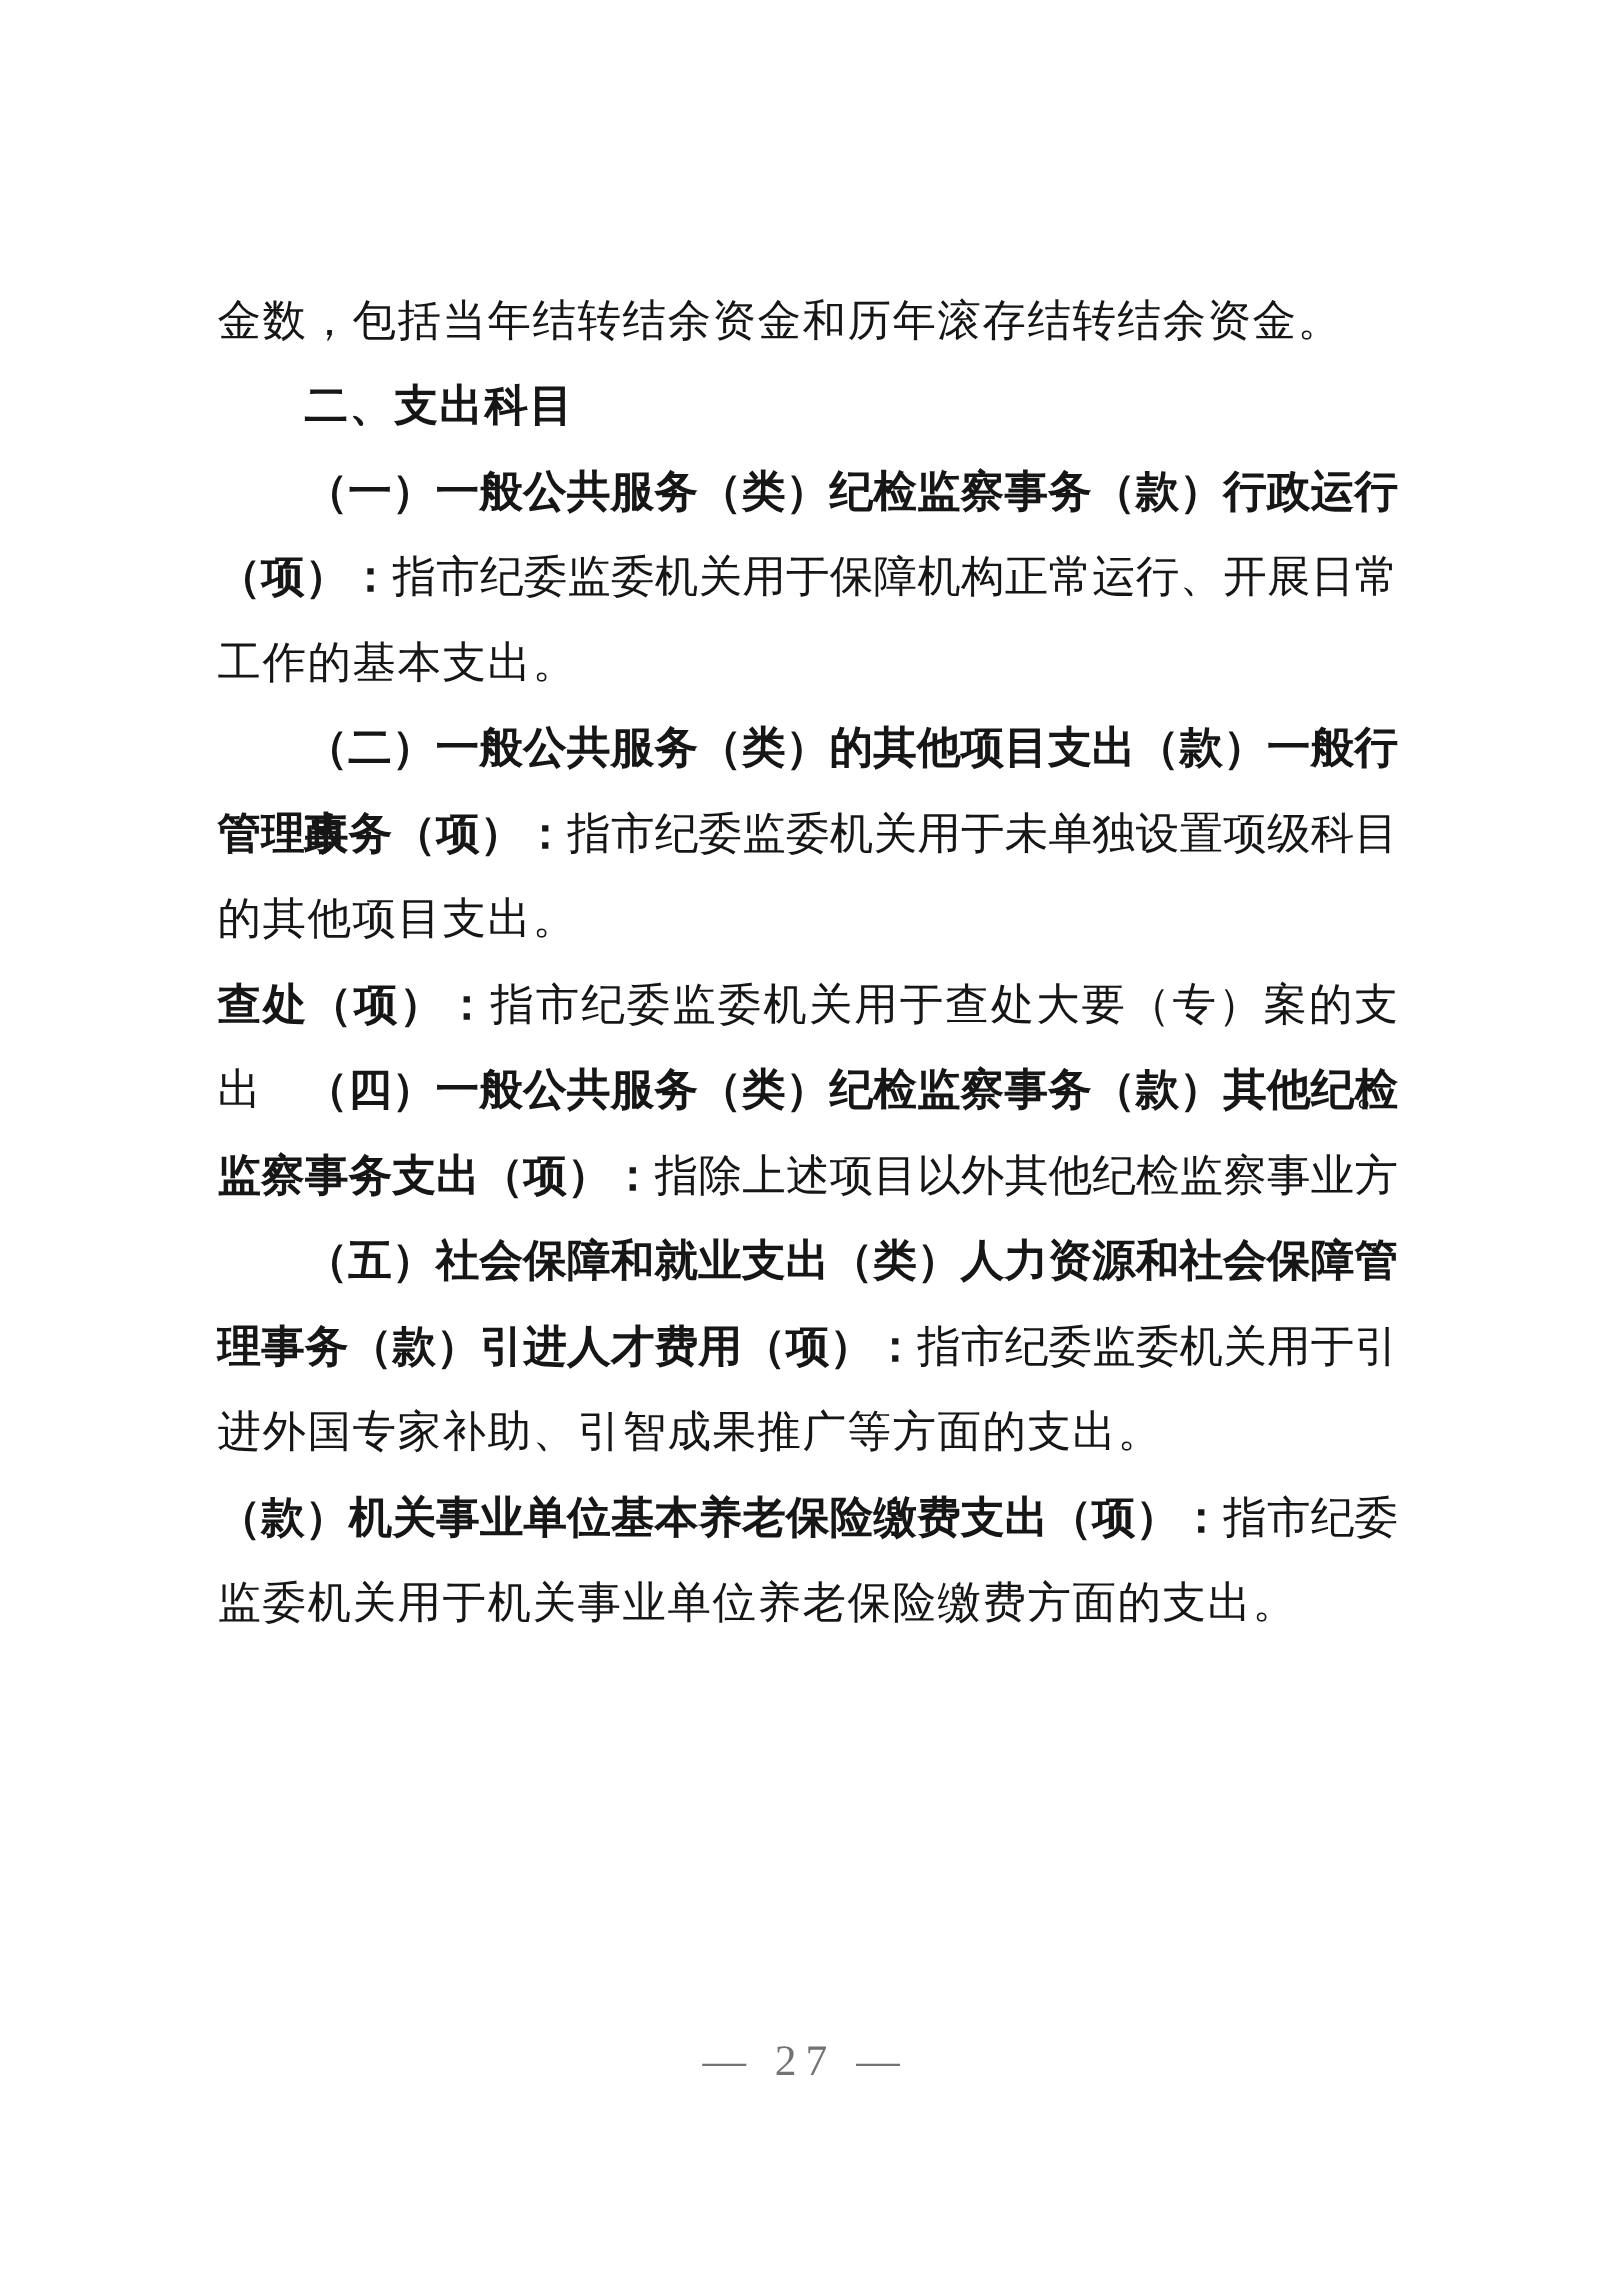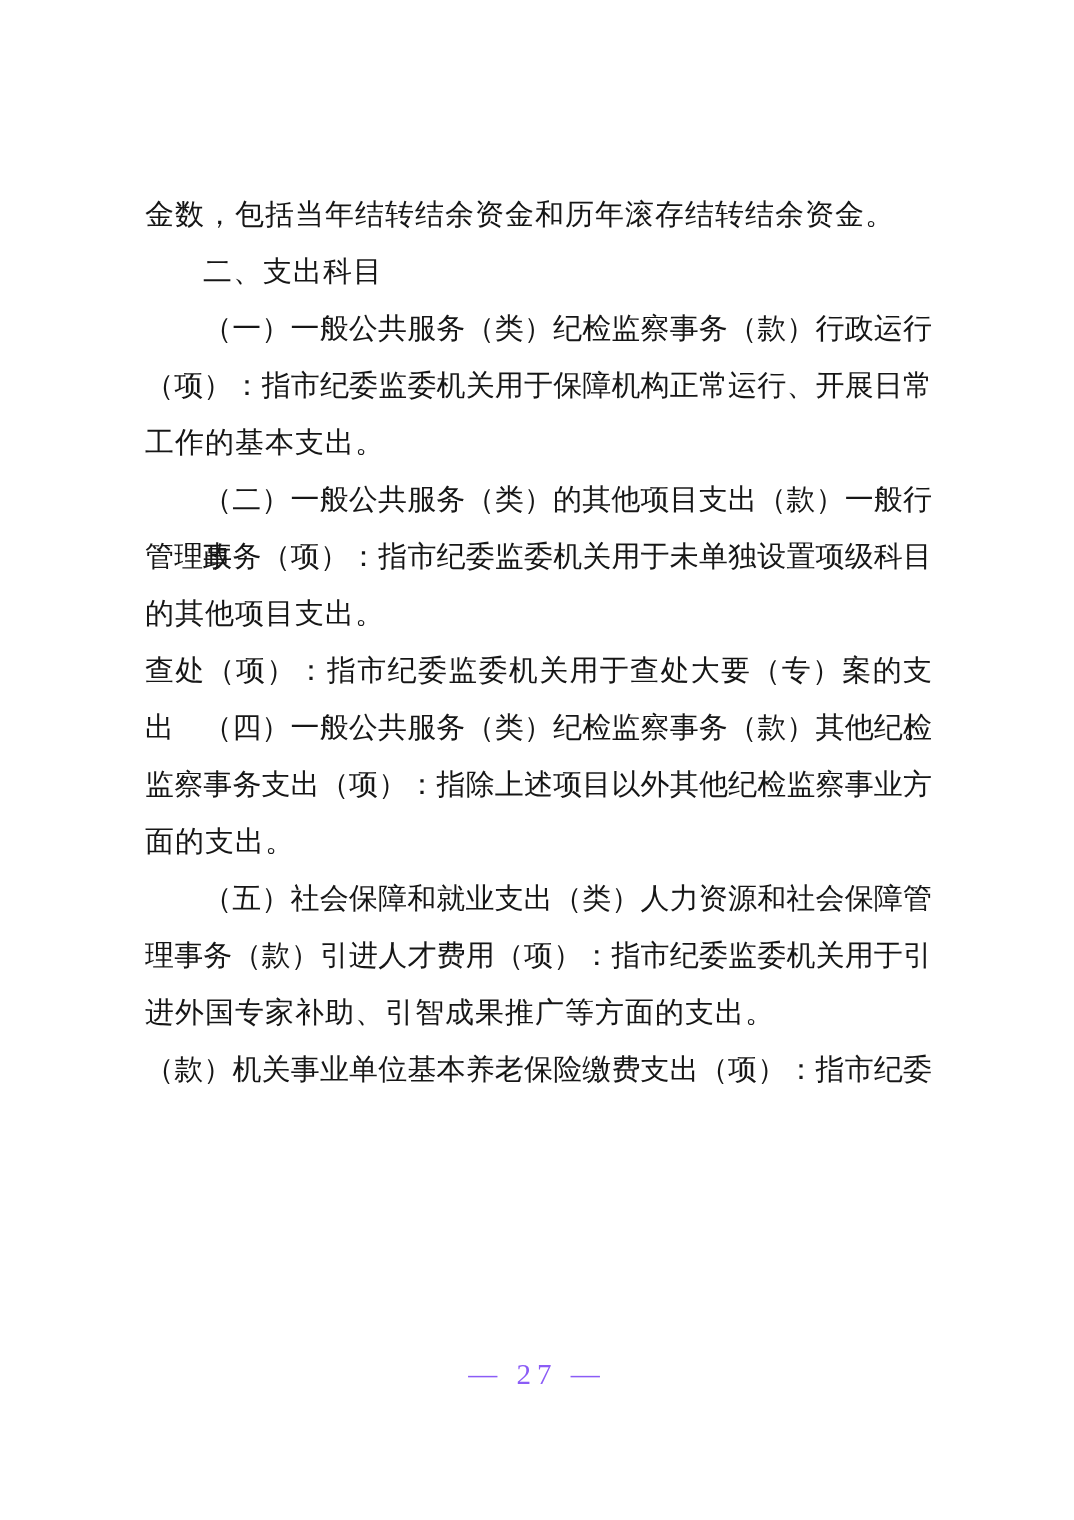--- a/index.html
+++ b/index.html
@@ -42,51 +42,51 @@
     letter-spacing: 0;
   }
   
   .text-line.indent {
     padding-left: 58px;
   }
   .seg {
     font-weight: 400;
   }
   .seg.bold {
-    font-weight: 400;
+    font-weight: 700;
     font-family: "Liberation Sans", sans-serif;
   }
   .footer {
     position: absolute;
     left: 0;
     right: 0;
     top: 1358px;
     text-align: center;
     font-size: 29px;
     letter-spacing: 6px;
-    color: #8b5cf6;
+    color: #737373;
     font-family: "Liberation Serif", serif;
   }
 </style>
 </head>
 <body>
 
 <div class="page">
   <div class="doc-body" id="doc-body">
       <div class="text-line"><span class="seg">金数，包括当年结转结余资金和历年滚存结转结余资金。</span></div>
       <div class="text-line indent"><span class="seg bold">二、支出科目</span></div>
       <div class="text-line fill indent"><span class="seg bold">（一）一般公共服务（类）纪检监察事务（款）行政运行</span></div>
       <div class="text-line fill"><span class="seg bold">（项）：</span><span class="seg">指市纪委监委机关用于保障机构正常运行、开展日常</span></div>
       <div class="text-line"><span class="seg">工作的基本支出。</span></div>
       <div class="text-line fill indent"><span class="seg bold">（二）一般公共服务（类）的其他项目支出（款）一般行政</span></div>
       <div class="text-line fill"><span class="seg bold">管理事务（项）：</span><span class="seg">指市纪委监委机关用于未单独设置项级科目</span></div>
       <div class="text-line"><span class="seg">的其他项目支出。</span></div>
       <div class="text-line fill"><span class="seg bold">查处（项）：</span><span class="seg">指市纪委监委机关用于查处大要（专）案的支出。</span></div>
       <div class="text-line fill indent"><span class="seg bold">（四）一般公共服务（类）纪检监察事务（款）其他纪检</span></div>
       <div class="text-line fill"><span class="seg bold">监察事务支出（项）：</span><span class="seg">指除上述项目以外其他纪检监察事业方</span></div>
-      <div class="text-line"><span class="seg">面的支出。</span></div>
       <div class="text-line fill indent"><span class="seg bold">（五）社会保障和就业支出（类）人力资源和社会保障管</span></div>
       <div class="text-line fill"><span class="seg bold">理事务（款）引进人才费用（项）：</span><span class="seg">指市纪委监委机关用于引</span></div>
       <div class="text-line"><span class="seg">进外国专家补助、引智成果推广等方面的支出。</span></div>
       <div class="text-line fill"><span class="seg bold">（款）机关事业单位基本养老保险缴费支出（项）：</span><span class="seg">指市纪委</span></div>
+      <div class="text-line"><span class="seg">监委机关用于机关事业单位养老保险缴费方面的支出。</span></div>
     </div>
   <div class="footer">— 27 —</div>
 </div>
 
 </body></html>

